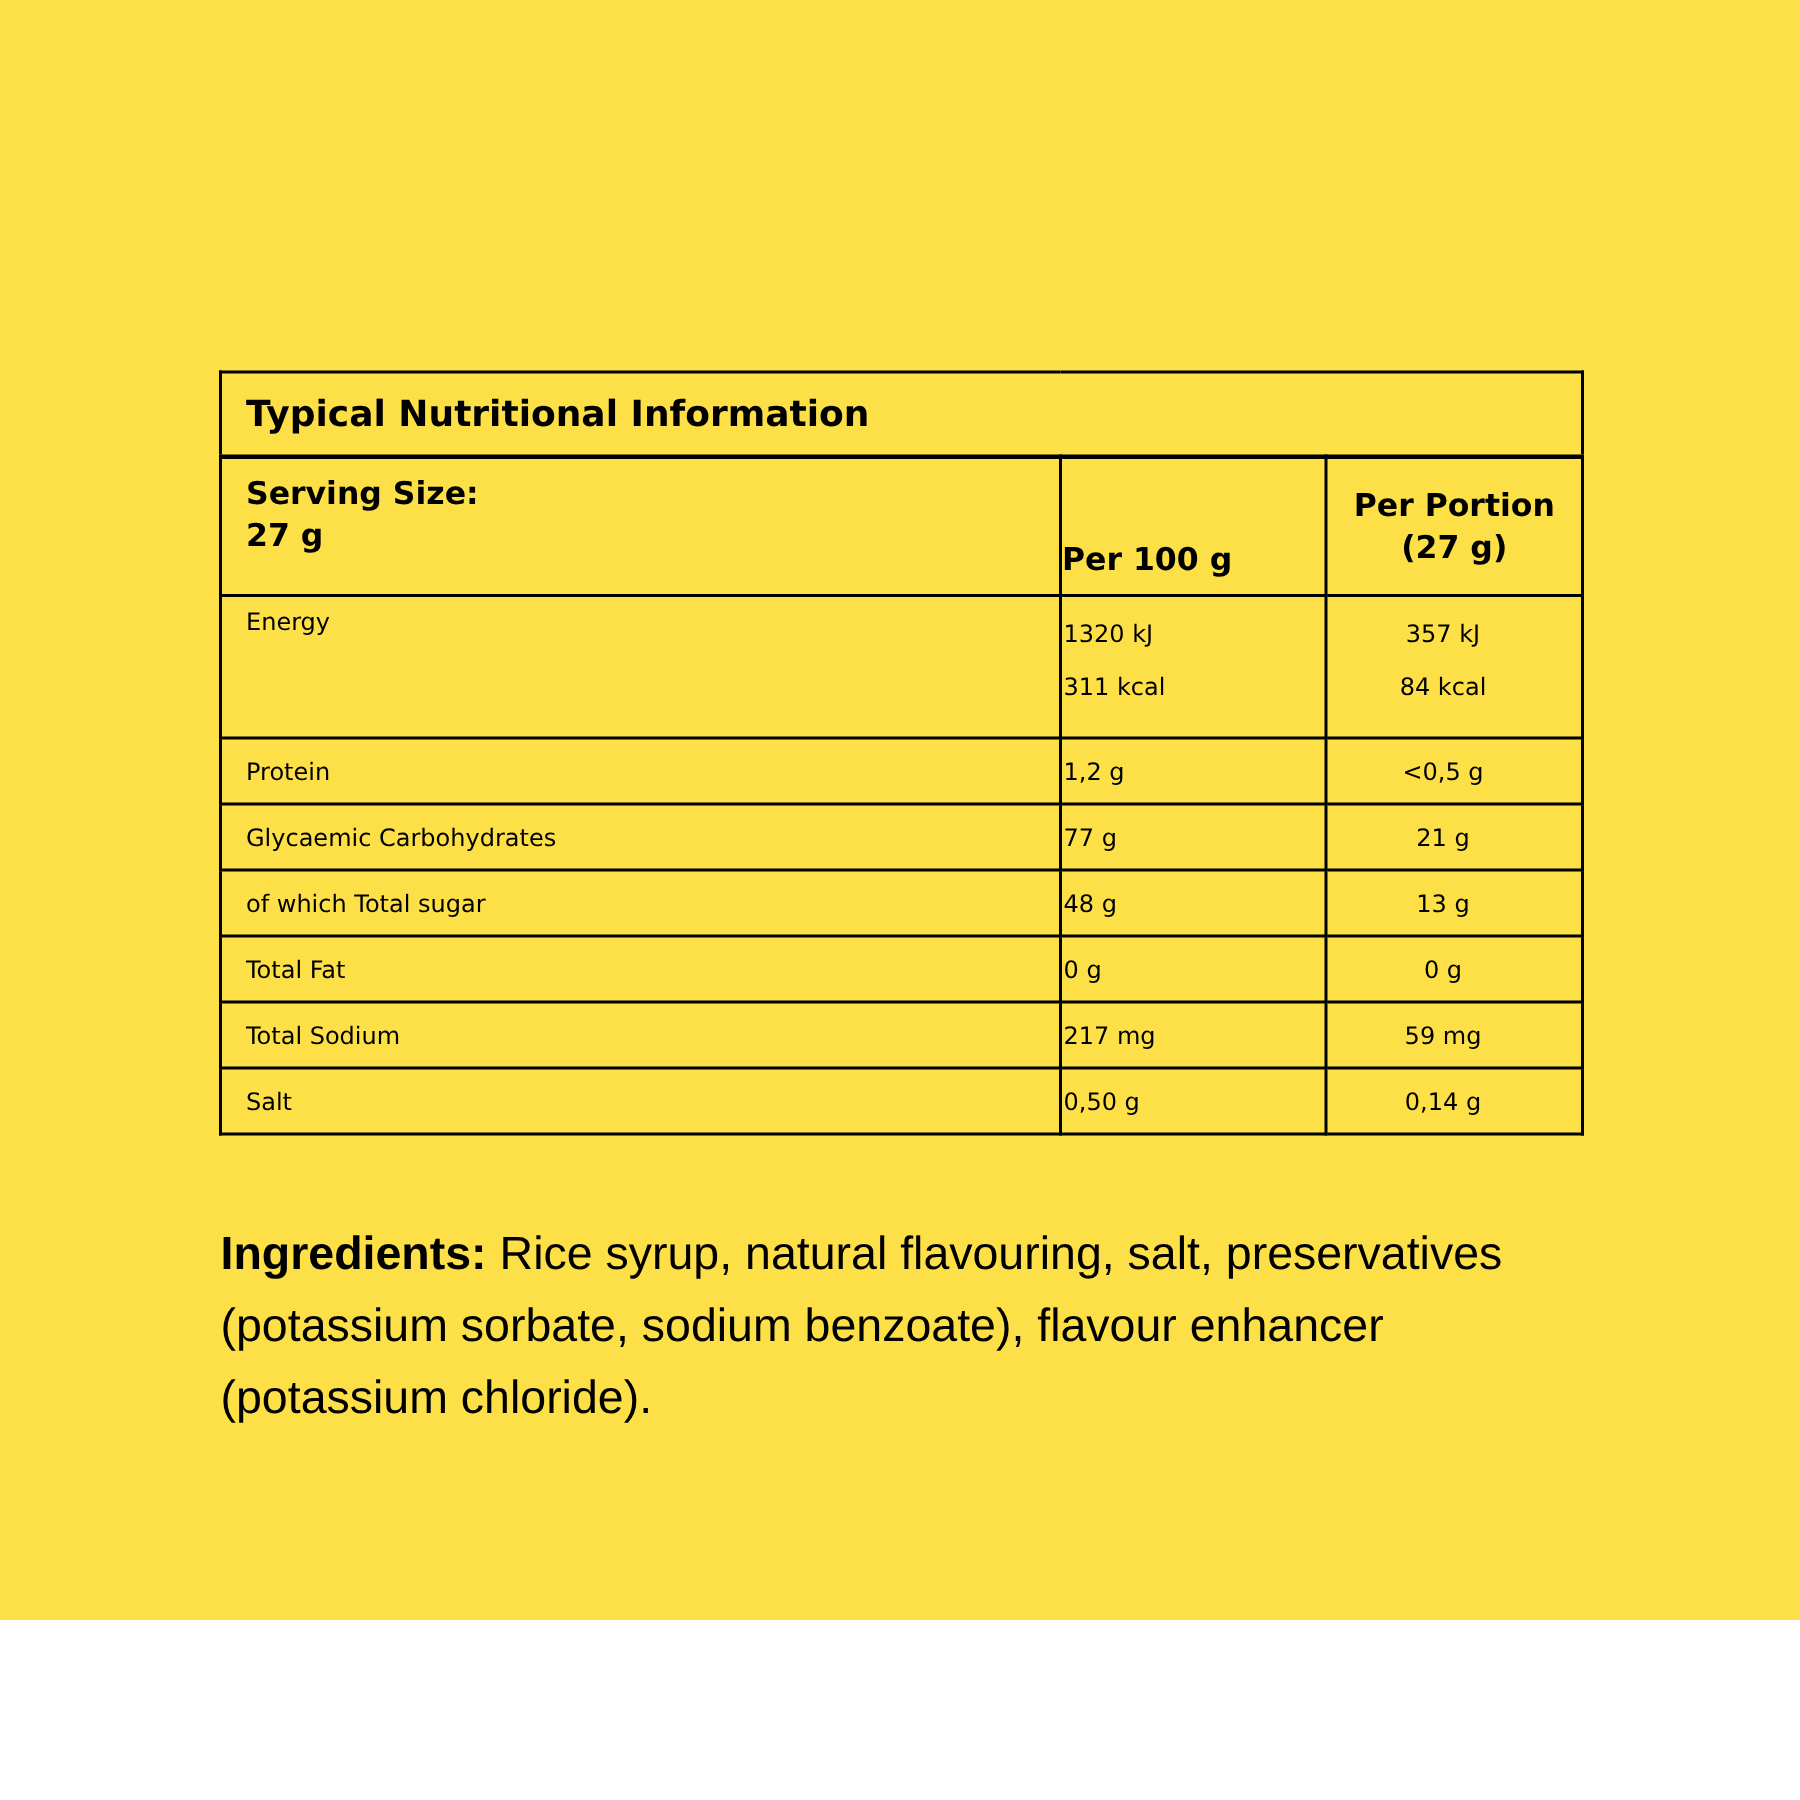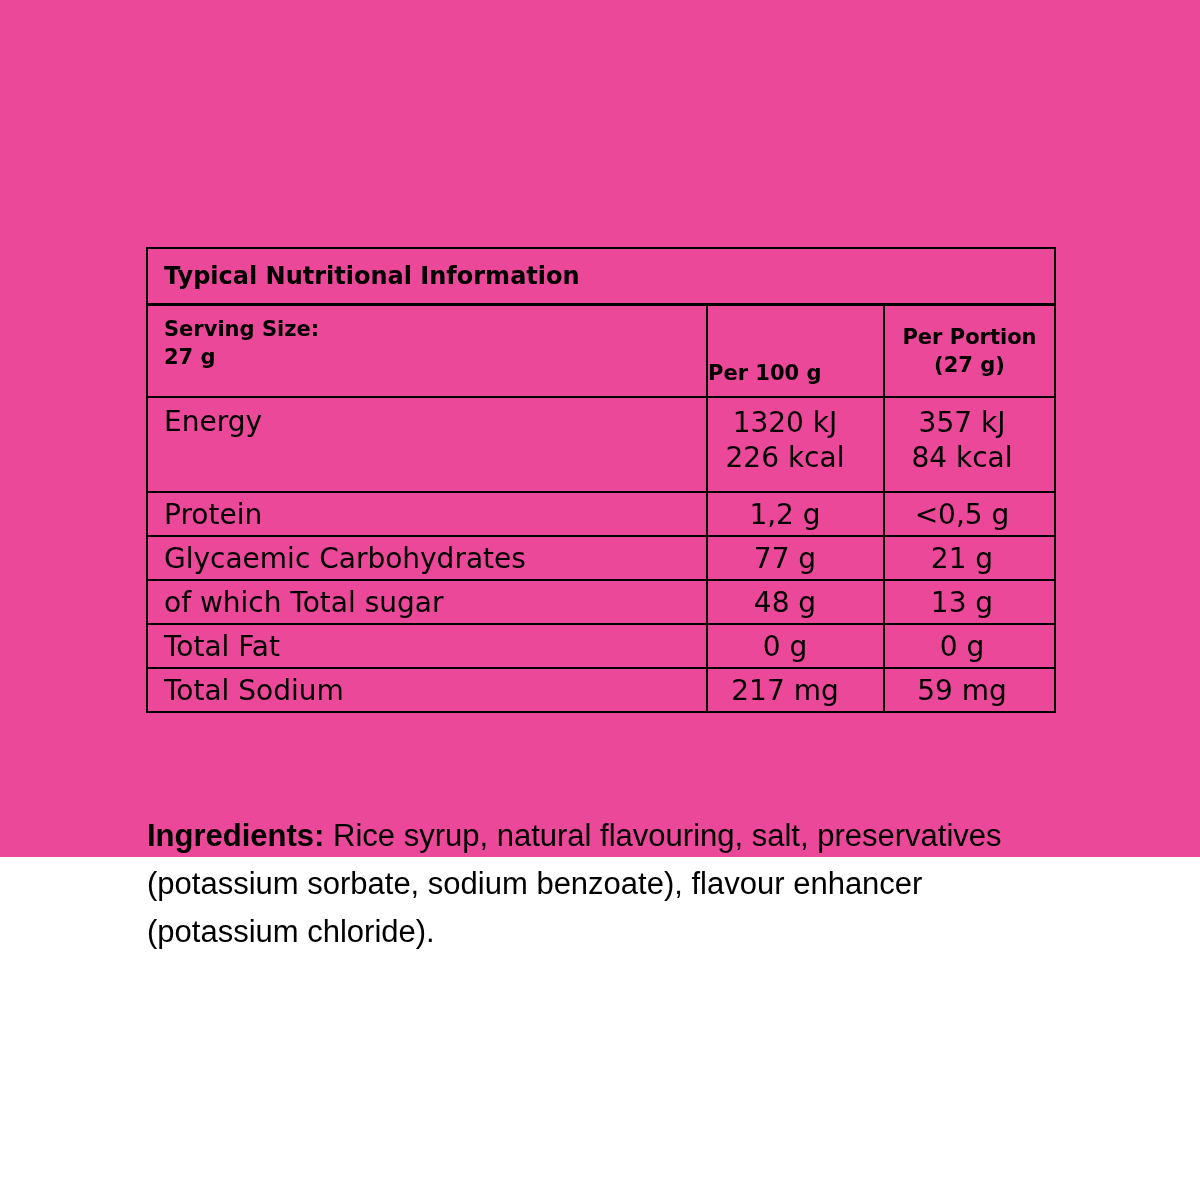--- a/index.html
+++ b/index.html
@@ -8,34 +8,34 @@
     width: 1200px;
     height: 1200px;
     background: #ffffff;
     overflow: hidden;
     font-family: "DejaVu Sans", sans-serif;
     color: #000000;
   }
   .canvas {
     position: relative;
     width: 1200px;
-    height: 857px;
-    background: #ec4899;
+    height: 1080px;
+    background: #fde047;
   }
   table.nutrition {
     position: absolute;
     left: 146px;
     top: 247px;
     width: 908px;
     border-collapse: collapse;
     table-layout: fixed;
   }
   table.nutrition td {
     border: 2px solid #000000;
-    font-size: 28px;
+    font-size: 16px;
     color: #000000;
     overflow: hidden;
   }
   tr.title-row td {
     height: 54px;
     vertical-align: middle;
     font-weight: 700;
     font-size: 24px;
     padding: 0 0 0 16px;
     border-bottom-width: 3px;
@@ -61,21 +61,21 @@
     border-radius: 15px;
   }
   tr.energy-row td {
     height: 85px;
     vertical-align: top;
     padding-top: 7px;
   }
   tr.energy-row .val-line { line-height: 35px; }
   tr.data-row td { height: 40px; vertical-align: middle; }
   td.cell-label { padding-left: 16px; }
-  td.cell-per100 { text-align: center; padding-right: 22px; margin-top: 27px; }
+  td.cell-per100 { text-align: left; padding-right: 22px; margin-top: 27px; }
   td.cell-portion { text-align: center; padding-right: 16px; }
   .ingredients {
     position: absolute;
     left: 147px;
     top: 812px;
     width: 930px;
     font-family: "Liberation Sans", sans-serif;
     font-size: 31px;
     line-height: 48px;
     color: #000000;
@@ -107,21 +107,21 @@
         <td class="hdr-portion">
           <div>Per Portion</div>
           <div>(27 g)</div>
         </td>
       </tr>
 
       <tr class="energy-row">
         <td class="cell-label">Energy</td>
         <td class="cell-per100">
           <div class="val-line">1320 kJ</div>
-          <div class="val-line">226 kcal</div>
+          <div class="val-line">311 kcal</div>
         </td>
         <td class="cell-portion">
           <div class="val-line">357 kJ</div>
           <div class="val-line">84 kcal</div>
         </td>
       </tr>
 
       <tr class="data-row">
         <td class="cell-label">Protein</td>
         <td class="cell-per100">1,2 g</td>
@@ -146,20 +146,25 @@
         <td class="cell-portion">0 g</td>
       </tr>
 
 
       <tr class="data-row">
         <td class="cell-label">Total Sodium</td>
         <td class="cell-per100">217 mg</td>
         <td class="cell-portion">59 mg</td>
       </tr>
 
+      <tr class="data-row">
+        <td class="cell-label">Salt</td>
+        <td class="cell-per100">0,50 g</td>
+        <td class="cell-portion">0,14 g</td>
+      </tr>
     </tbody>
   </table>
 
   <div class="ingredients">
     <div><span class="bold-label">Ingredients:</span> <span>Rice syrup, natural flavouring, salt, preservatives</span></div>
     <div>(potassium sorbate, sodium benzoate), flavour enhancer</div>
     <div>(potassium chloride).</div>
   </div>
 
 </div>

